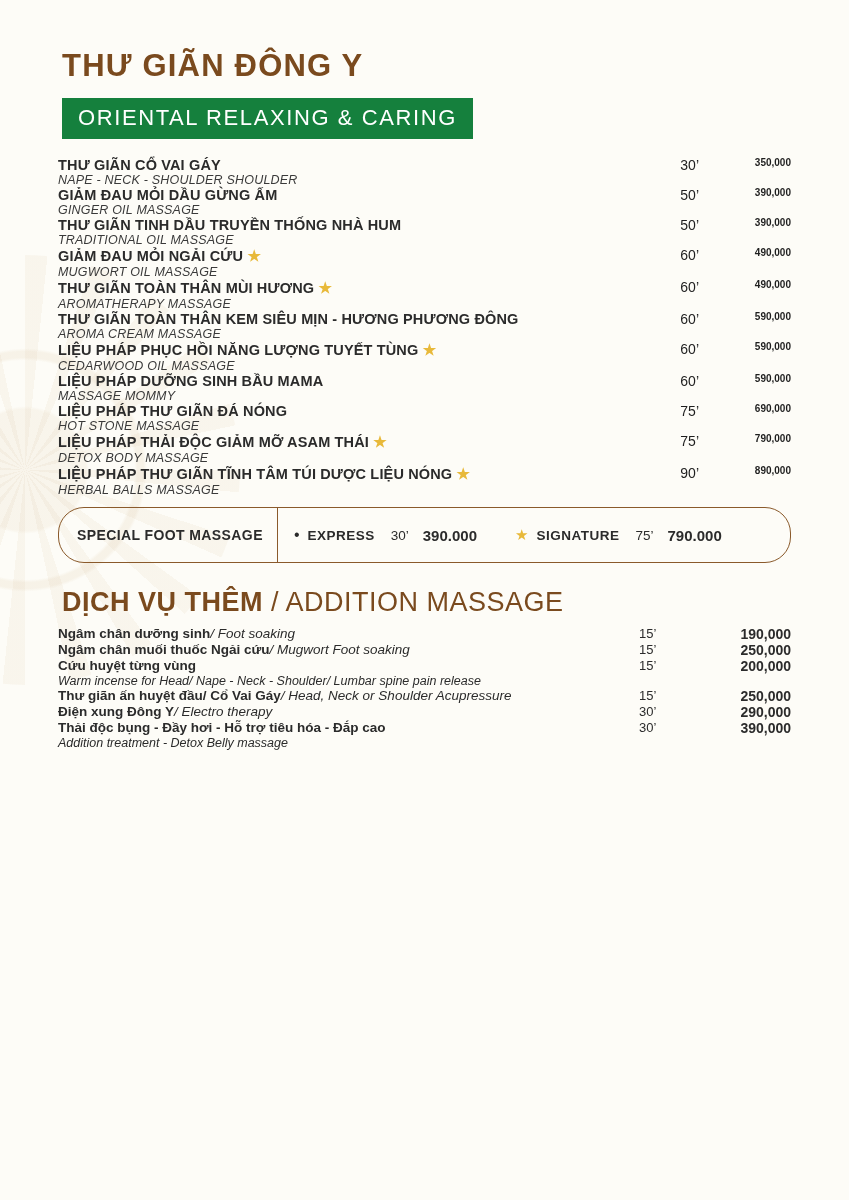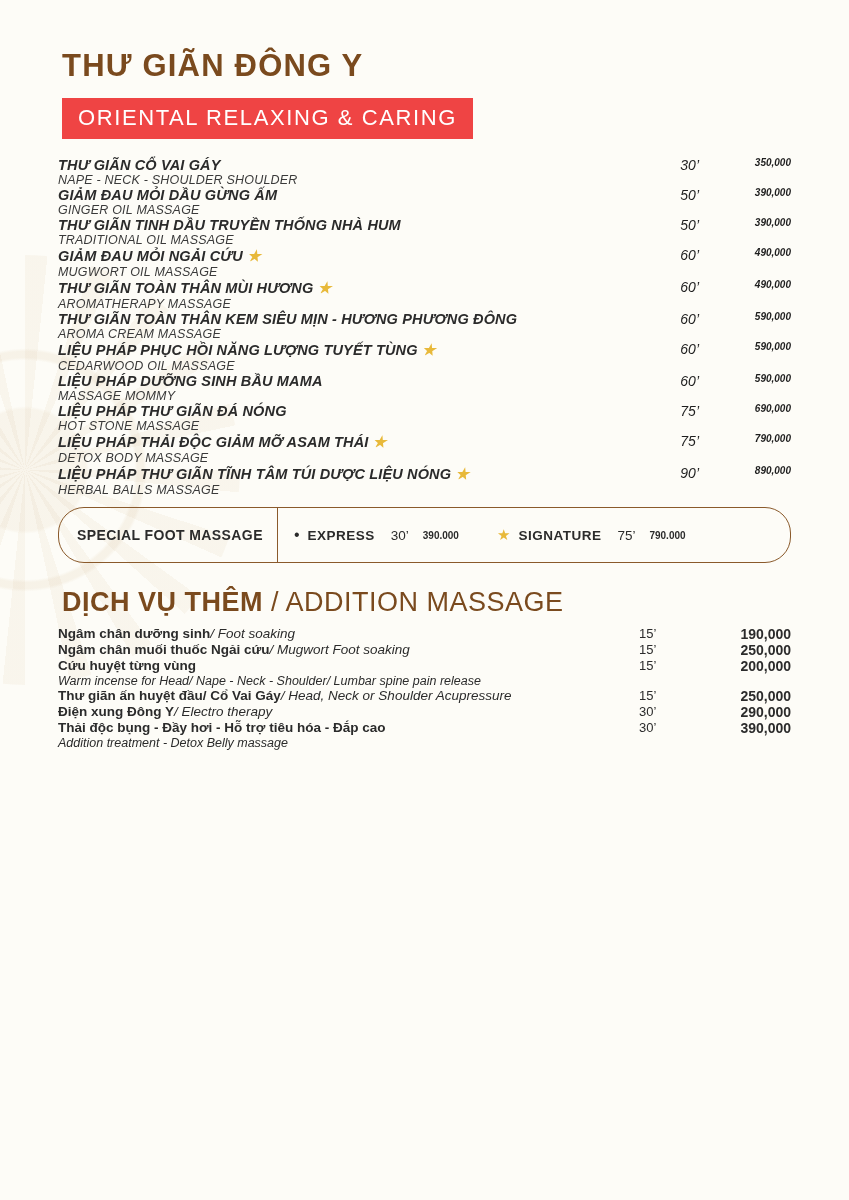--- a/index.html
+++ b/index.html
@@ -50,31 +50,31 @@
 
   .title-main {
     font-size: 31px;
     font-weight: bold;
     color: #7a4a1e;
     letter-spacing: 1.2px;
     margin: 8px 0 14px 4px;
   }
   .banner {
     display: inline-block;
-    background: #ef4444;
+    background: #15803d;
     color: #ffffff;
     font-size: 22px;
     letter-spacing: 1.6px;
     padding: 7px 16px 8px 16px;
     margin-left: 4px;
   }
 
   table.services { width: 100%; border-collapse: collapse; margin-top: 18px; }
   table.services td { vertical-align: top; padding: 0; }
-  .srv-row td { padding-bottom: 2px; font-style: italic; }
+  .srv-row td { padding-bottom: 2px; }
   .srv-name {
     font-size: 14.5px;
     font-weight: bold;
     color: #2b2b2b;
     letter-spacing: 0.15px;
     padding-left: 4px;
     white-space: nowrap;
   }
   .srv-en {
     font-size: 12.5px;
@@ -124,21 +124,21 @@
   .foot-items {
     flex: 1;
     display: flex;
     align-items: center;
     padding-left: 16px;
     gap: 0;
   }
   .bullet { color:#2b2b2b; font-size: 16px; margin-right: 8px; }
   .foot-name { font-size: 13.5px; font-weight: bold; letter-spacing: 0.5px; }
   .foot-dur { font-size: 13.5px; margin-left: 16px; }
-  .foot-price { font-size: 10px; font-weight: bold; margin-left: 14px; }
+  .foot-price { font-size: 15px; font-weight: bold; margin-left: 14px; }
   .foot-gap { width: 38px; }
 
   .addition-head {
     margin-top: 24px;
     margin-left: 4px;
     font-size: 27px;
     color: #7a4a1e;
     letter-spacing: 0.5px;
     white-space: nowrap;
   }

